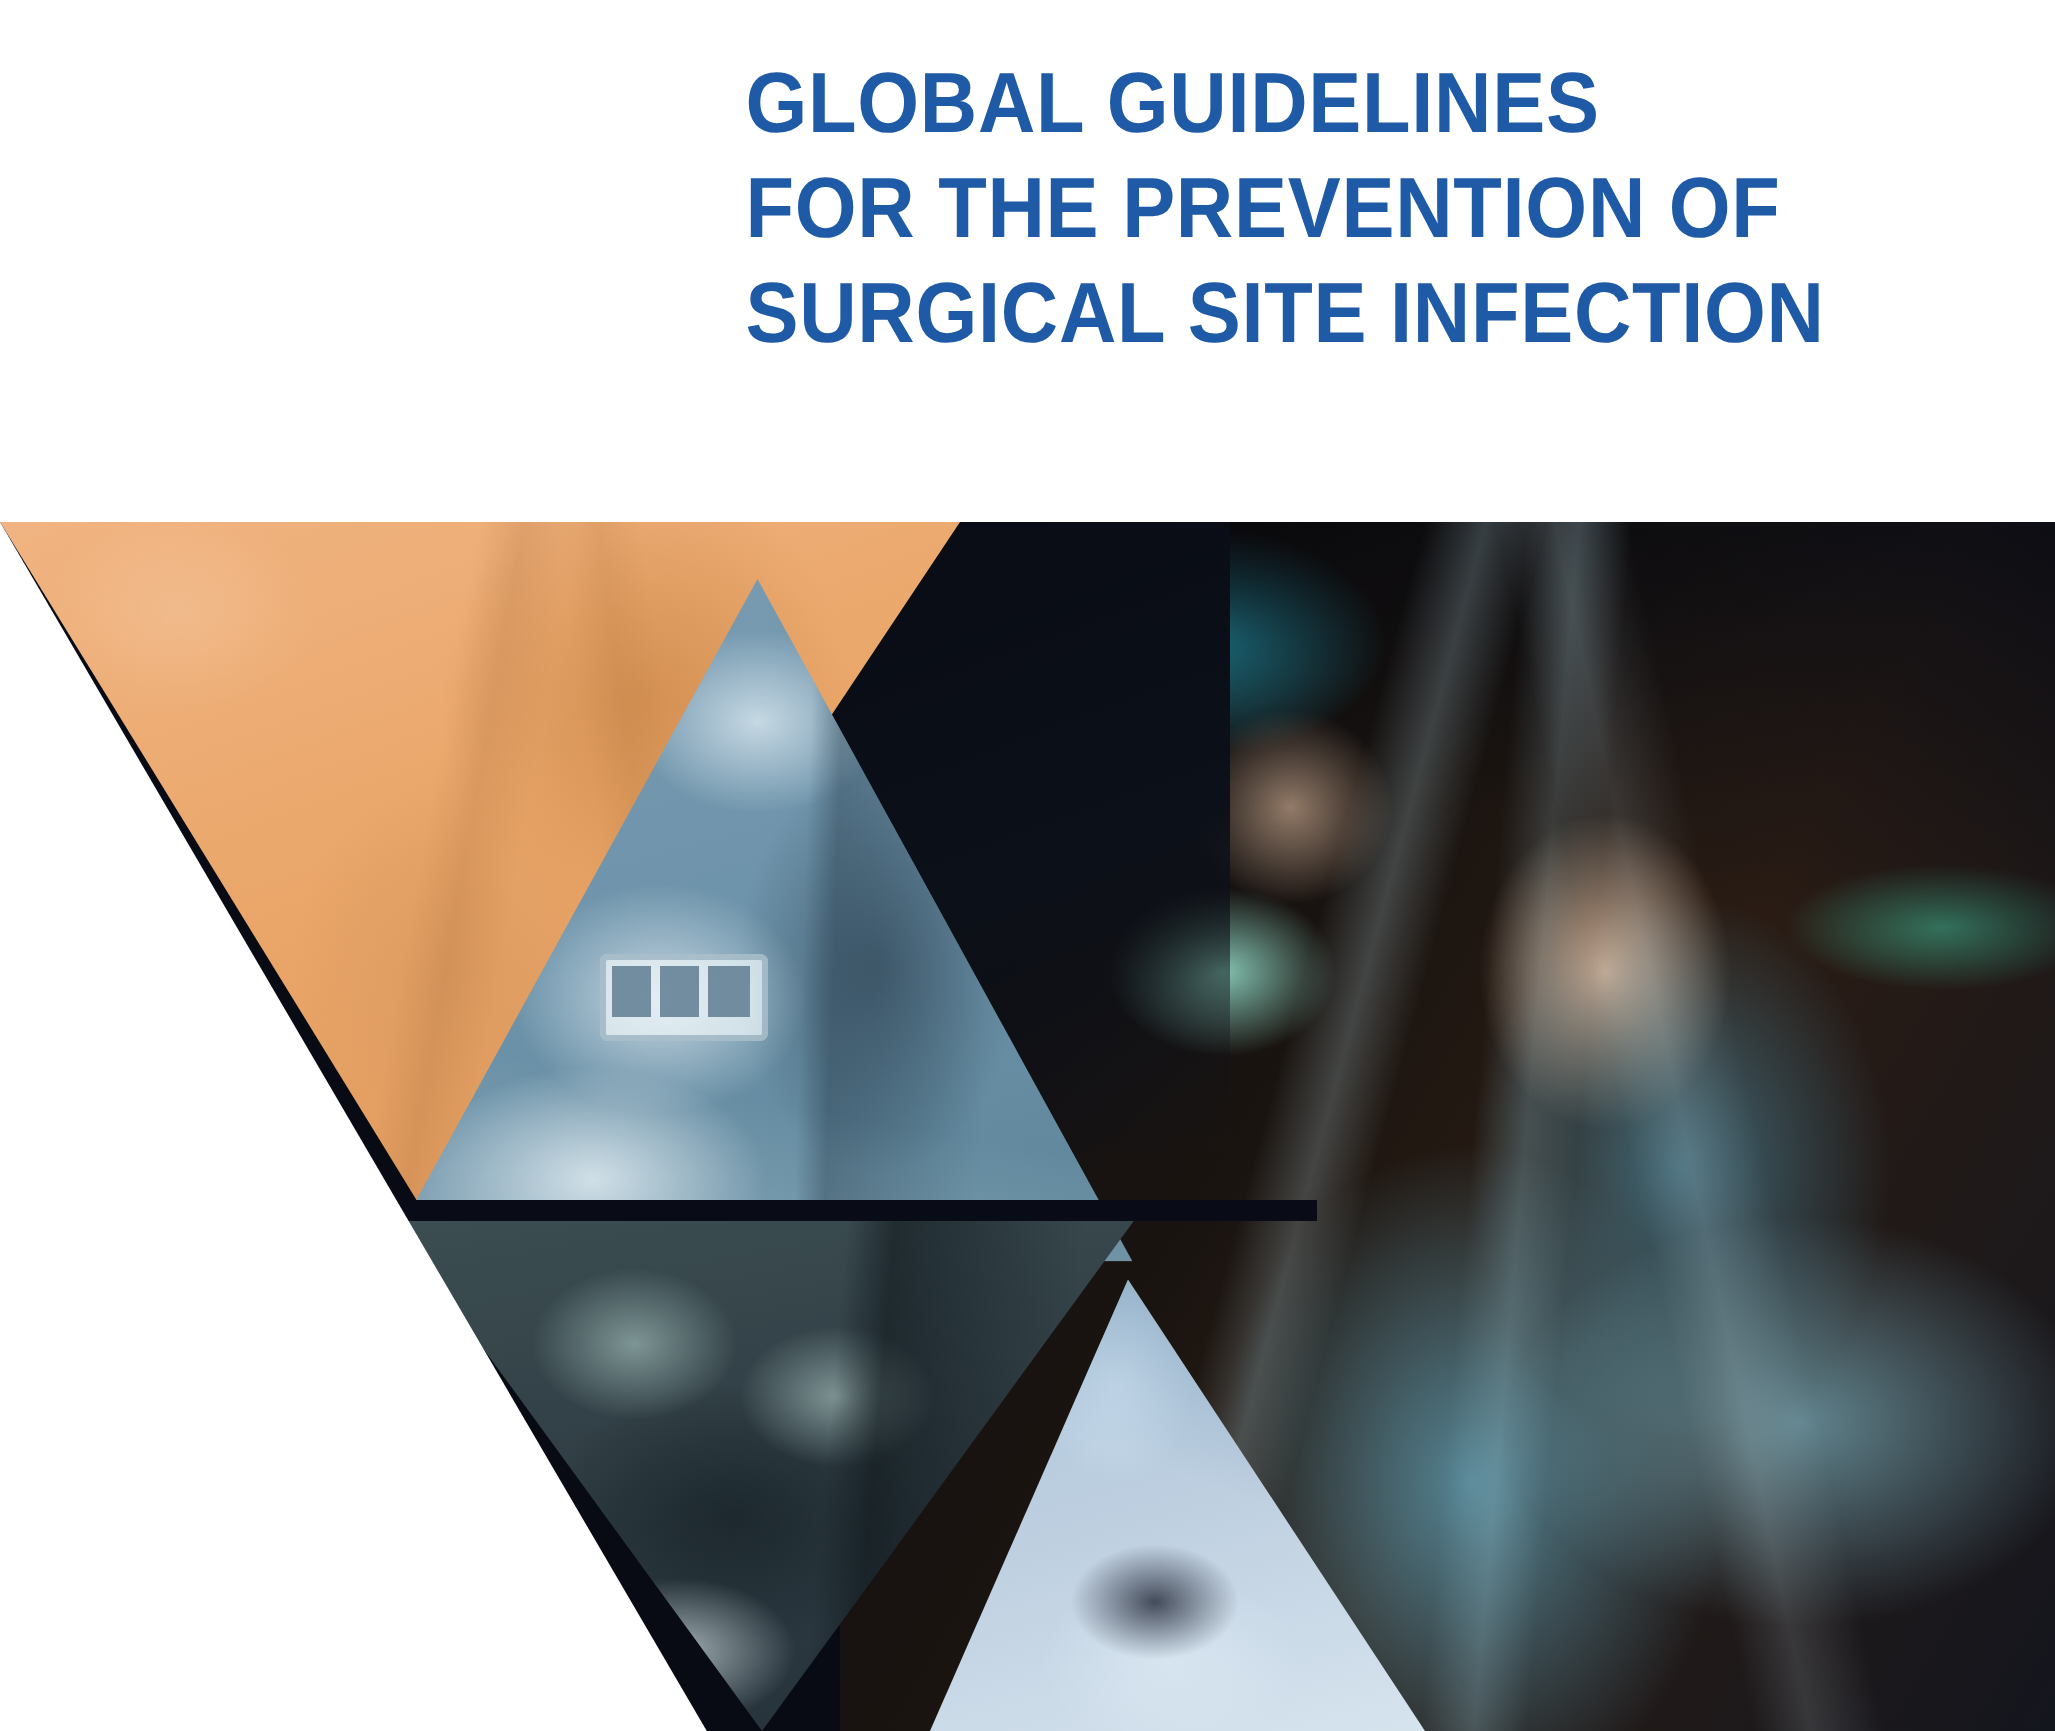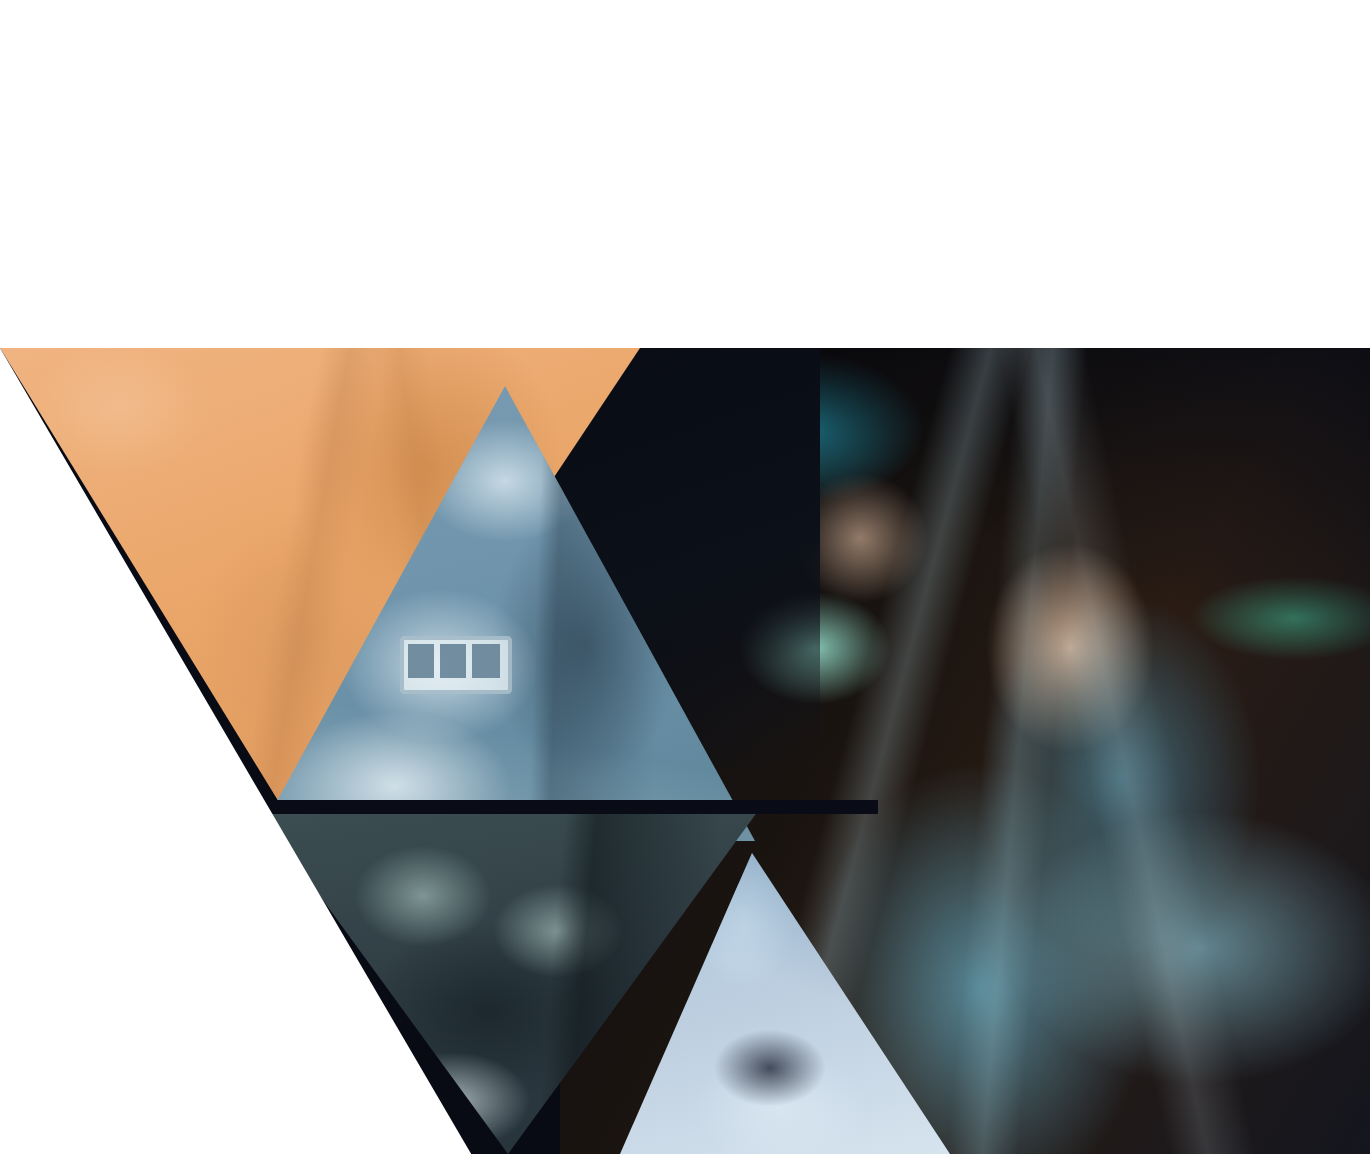--- a/index.html
+++ b/index.html
@@ -162,20 +162,25 @@
   #sep-band{
     position:absolute;left:258px;top:452px;width:620px;height:14px;z-index:19;
     background:#090c16;
   }
 </style>
 </head>
 <body>
 
 <div id="cover">
 
+  <div id="title-block">
+    <span class="title-line">GLOBAL GUIDELINES</span>
+    <span class="title-line">FOR THE PREVENTION OF</span>
+    <span class="title-line">SURGICAL SITE INFECTION</span>
+  </div>
 
   <div id="image-band">
 
     <div id="photo-surgeon"></div>
     <div id="photo-sheen"></div>
     <div id="photo-darkwedge"></div>
 
     <div id="tri-orange"></div>
 
     <div id="tri-bluegrey">

